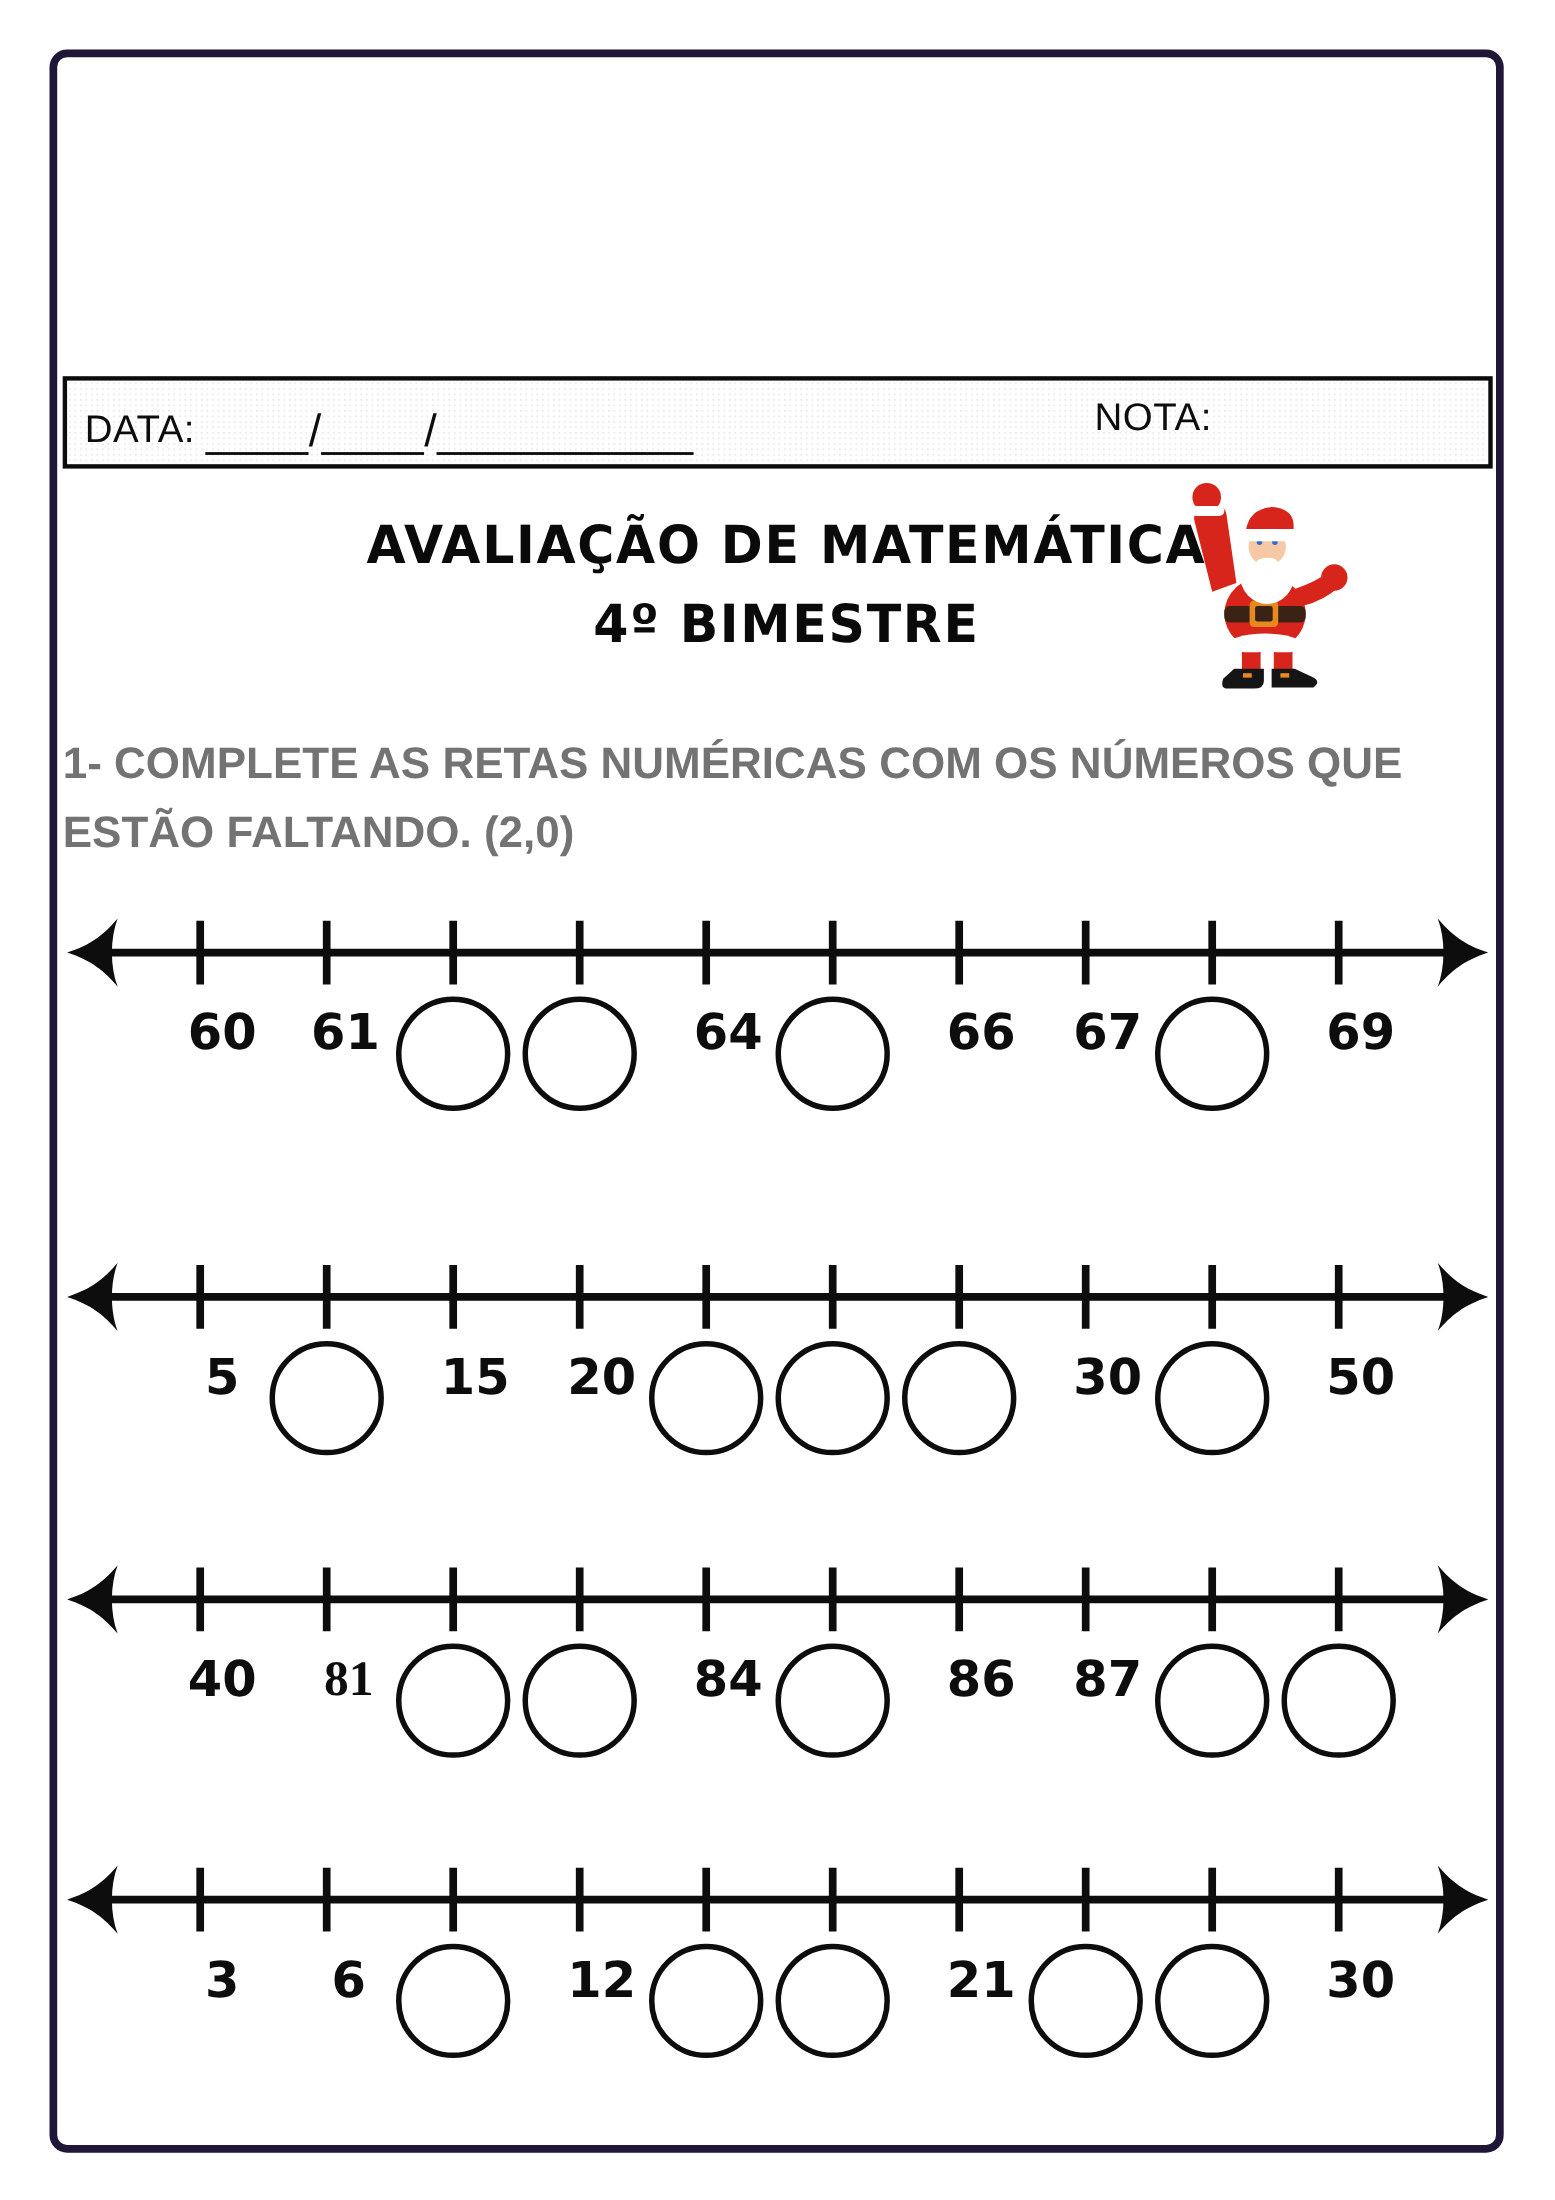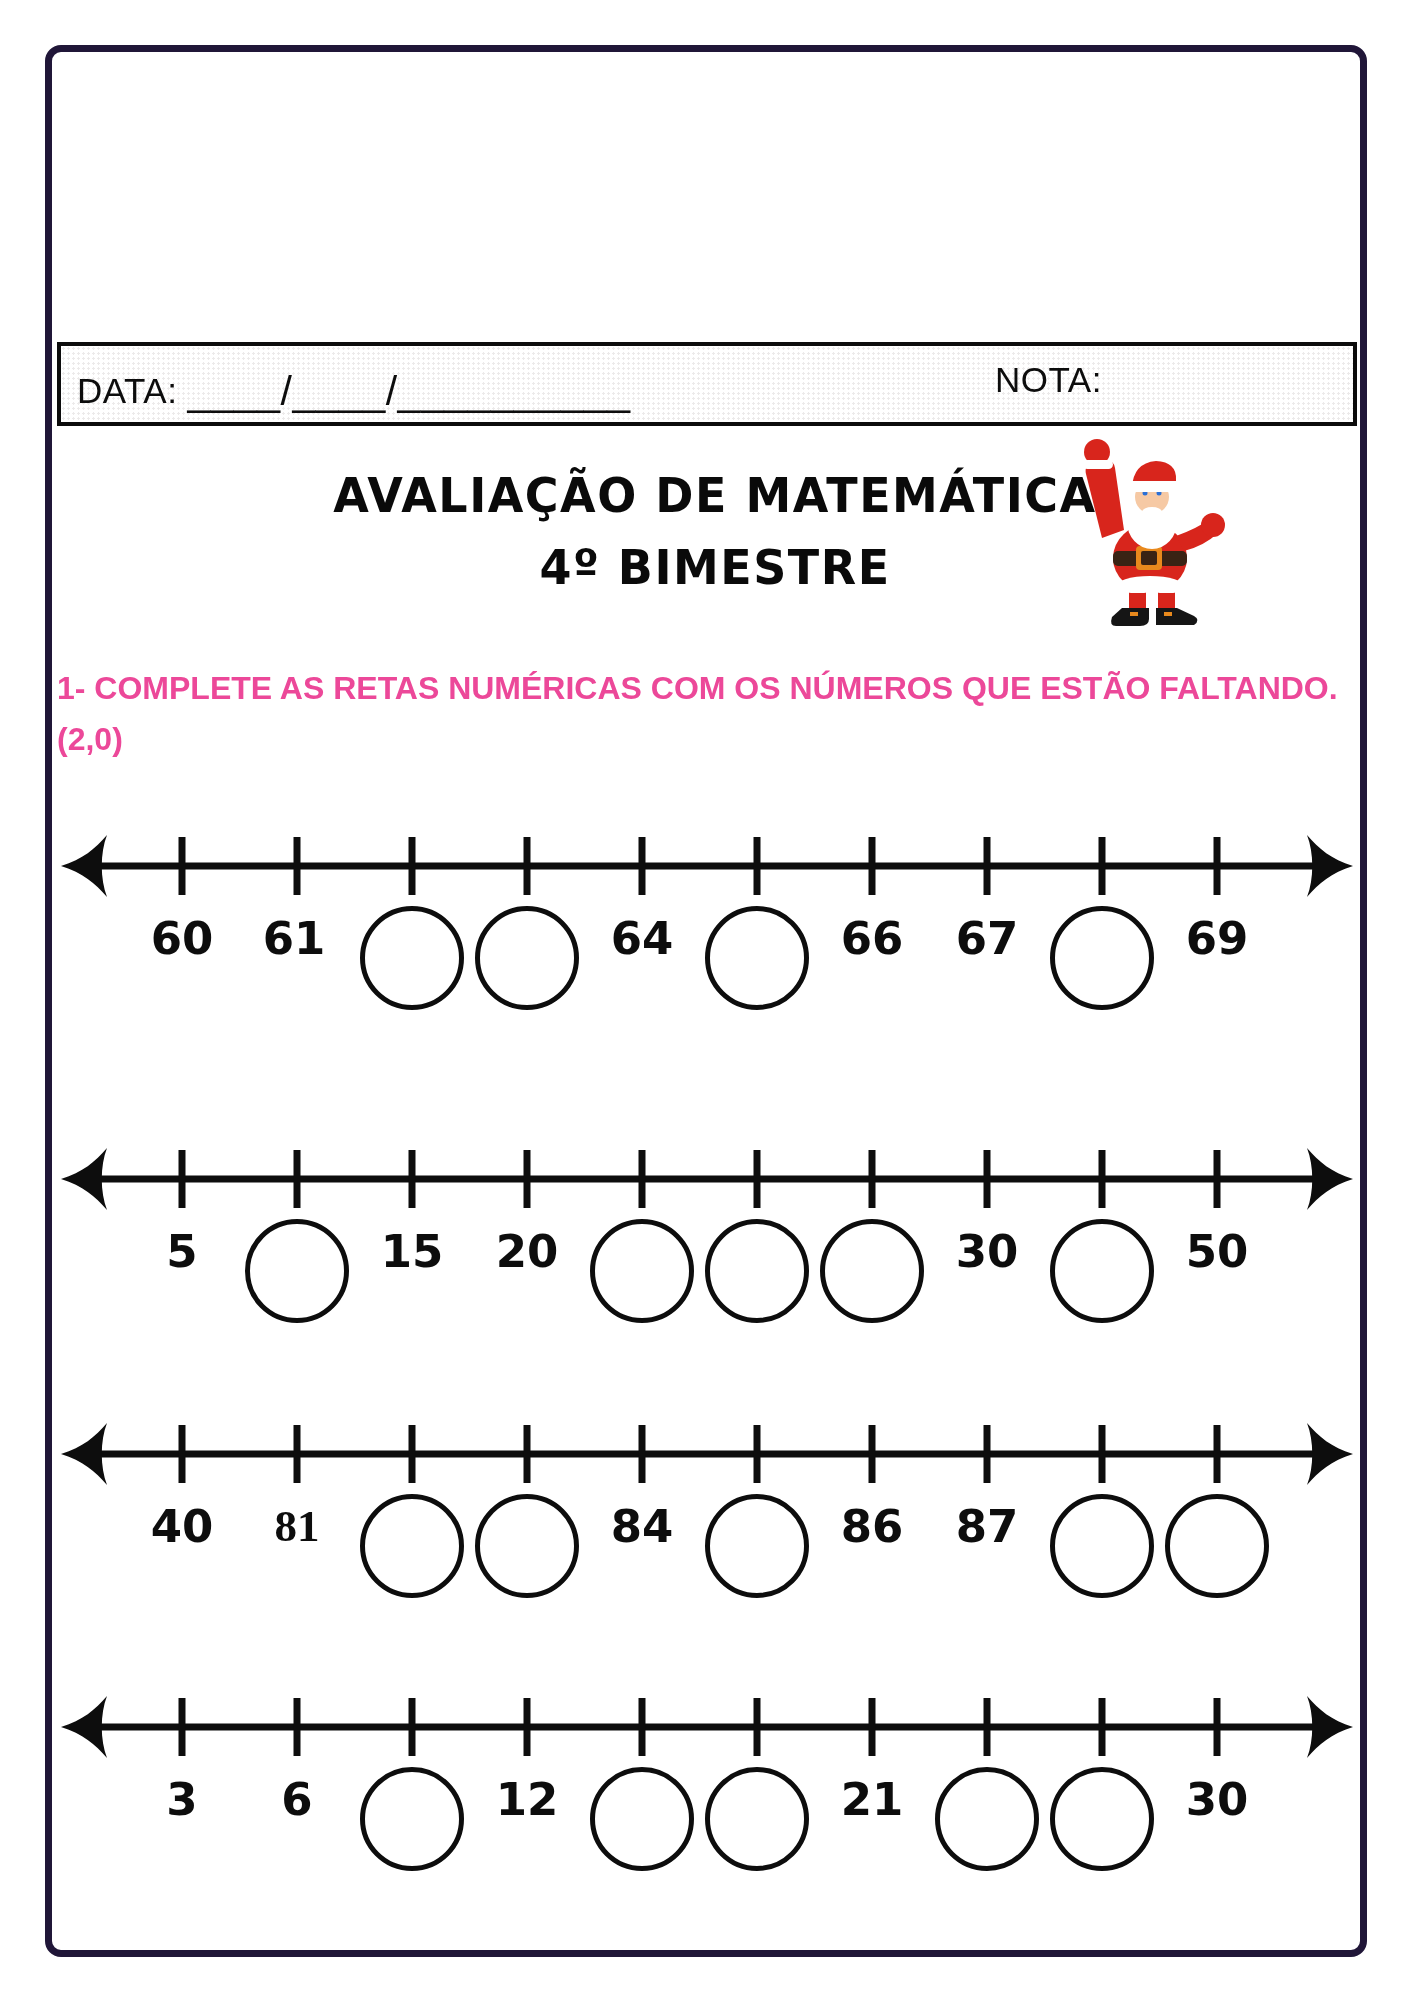--- a/index.html
+++ b/index.html
@@ -16,28 +16,28 @@
   .hbox .lbl{font-size:35px;letter-spacing:.5px;padding-left:16px;white-space:pre;}
   .hbox .rlbl{position:absolute;font-size:35px;letter-spacing:.5px;}
   .blanks{font-size:41px;letter-spacing:.5px;}
   
   .title-line{position:absolute;left:140px;width:1150px;text-align:center;
       font-family:"DejaVu Sans", sans-serif;font-weight:800;font-size:46px;
       letter-spacing:1.5px;color:#0a0a0a;transform:scaleY(1.04);}
   .santa{position:absolute;left:1072px;top:430px;width:160px;height:205px;}
   
   .question{position:absolute;left:57px;top:663px;width:1285px;
-      font-size:32px;font-weight:bold;line-height:1.58;letter-spacing:0px;color:#ec4899;}
+      font-size:40px;font-weight:bold;line-height:1.58;letter-spacing:0px;color:#737373;}
   
   .number-line{position:absolute;left:57px;width:1300px;height:235px;}
   .axis{position:absolute;left:0;top:0;}
   .answer-circle{position:absolute;top:78px;width:104px;height:104px;box-sizing:border-box;
       border:5px solid #0d0d0d;border-radius:50%;background:#ffffff;}
   .nl-num{position:absolute;top:84px;transform:translateX(-50%);
-      font-family:"DejaVu Sans", sans-serif;font-weight:bold;font-size:45px;color:#0d0d0d;}
+      font-family:"DejaVu Sans", sans-serif;font-weight:bold;font-size:45px;color:#0d0d0d;margin-left:20px;}
 </style>
 </head>
 <body>
 
 <div class="page">
   <div class="frame"></div>
 
   <div class="hbox" style="top:342px;">
     <span class="lbl" style="padding-top:14px;">DATA:</span>
     <span class="blanks" style="padding-top:14px;padding-left:10px;">____/____/__________</span>

